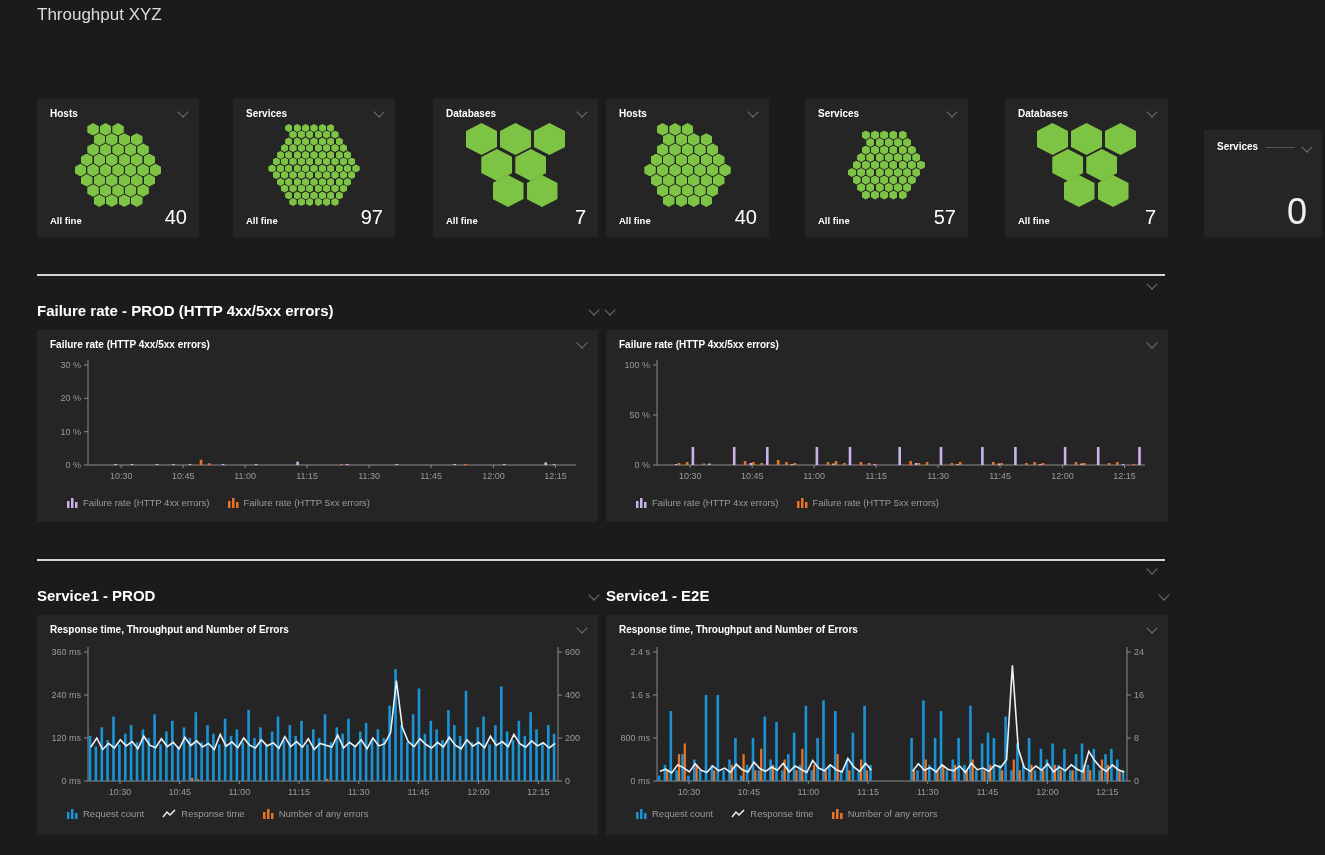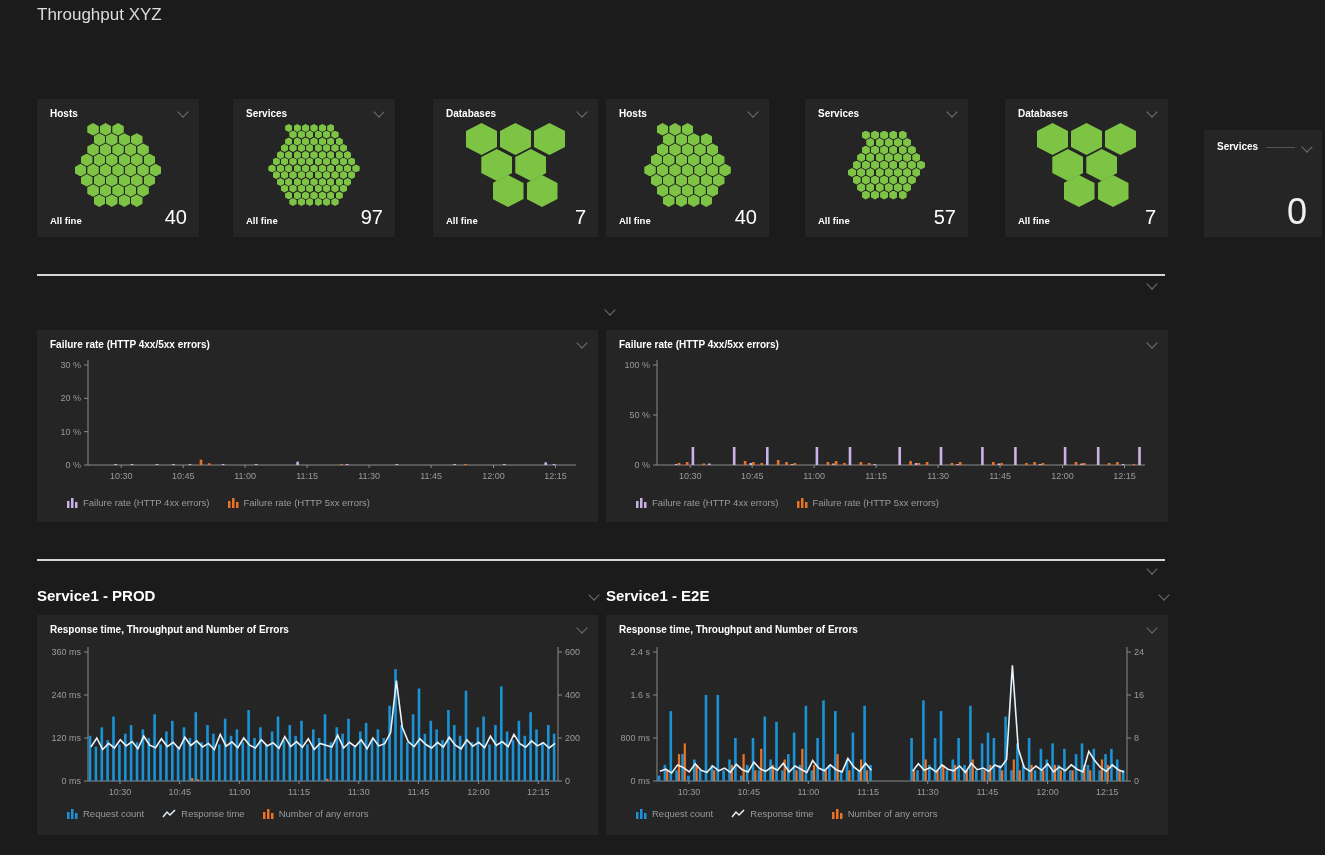--- a/index.html
+++ b/index.html
@@ -362,20 +362,24 @@
       <span class="tile-title">Services</span>
       <span class="prob-spark"></span>
       <span class="chev"></span>
     </div>
     <div class="prob-value">0</div>
   </div>
 
   <div class="divider" style="top:274px;"></div>
   <span class="chev" style="position:absolute;left:1148px;top:280px;"></span>
 
+  <div class="sec-h" style="left:37px;top:300px;width:561px;">
+    <span>Failure rate - PROD (HTTP 4xx/5xx errors)</span>
+    <span class="chev"></span>
+  </div>
   <div class="sec-h" style="left:606px;top:300px;width:562px;">
     <span class="chev"></span>
   </div>
 
   <div class="tile" style="left:37px;top:330px;width:561px;height:192px;">
     <div class="tile-head">
         <span class="tile-title">Failure rate (HTTP 4xx/5xx errors)</span>
         <span class="chev"></span>
       </div>
     <svg class="chart" style="top:26px;" width="561" height="132">

